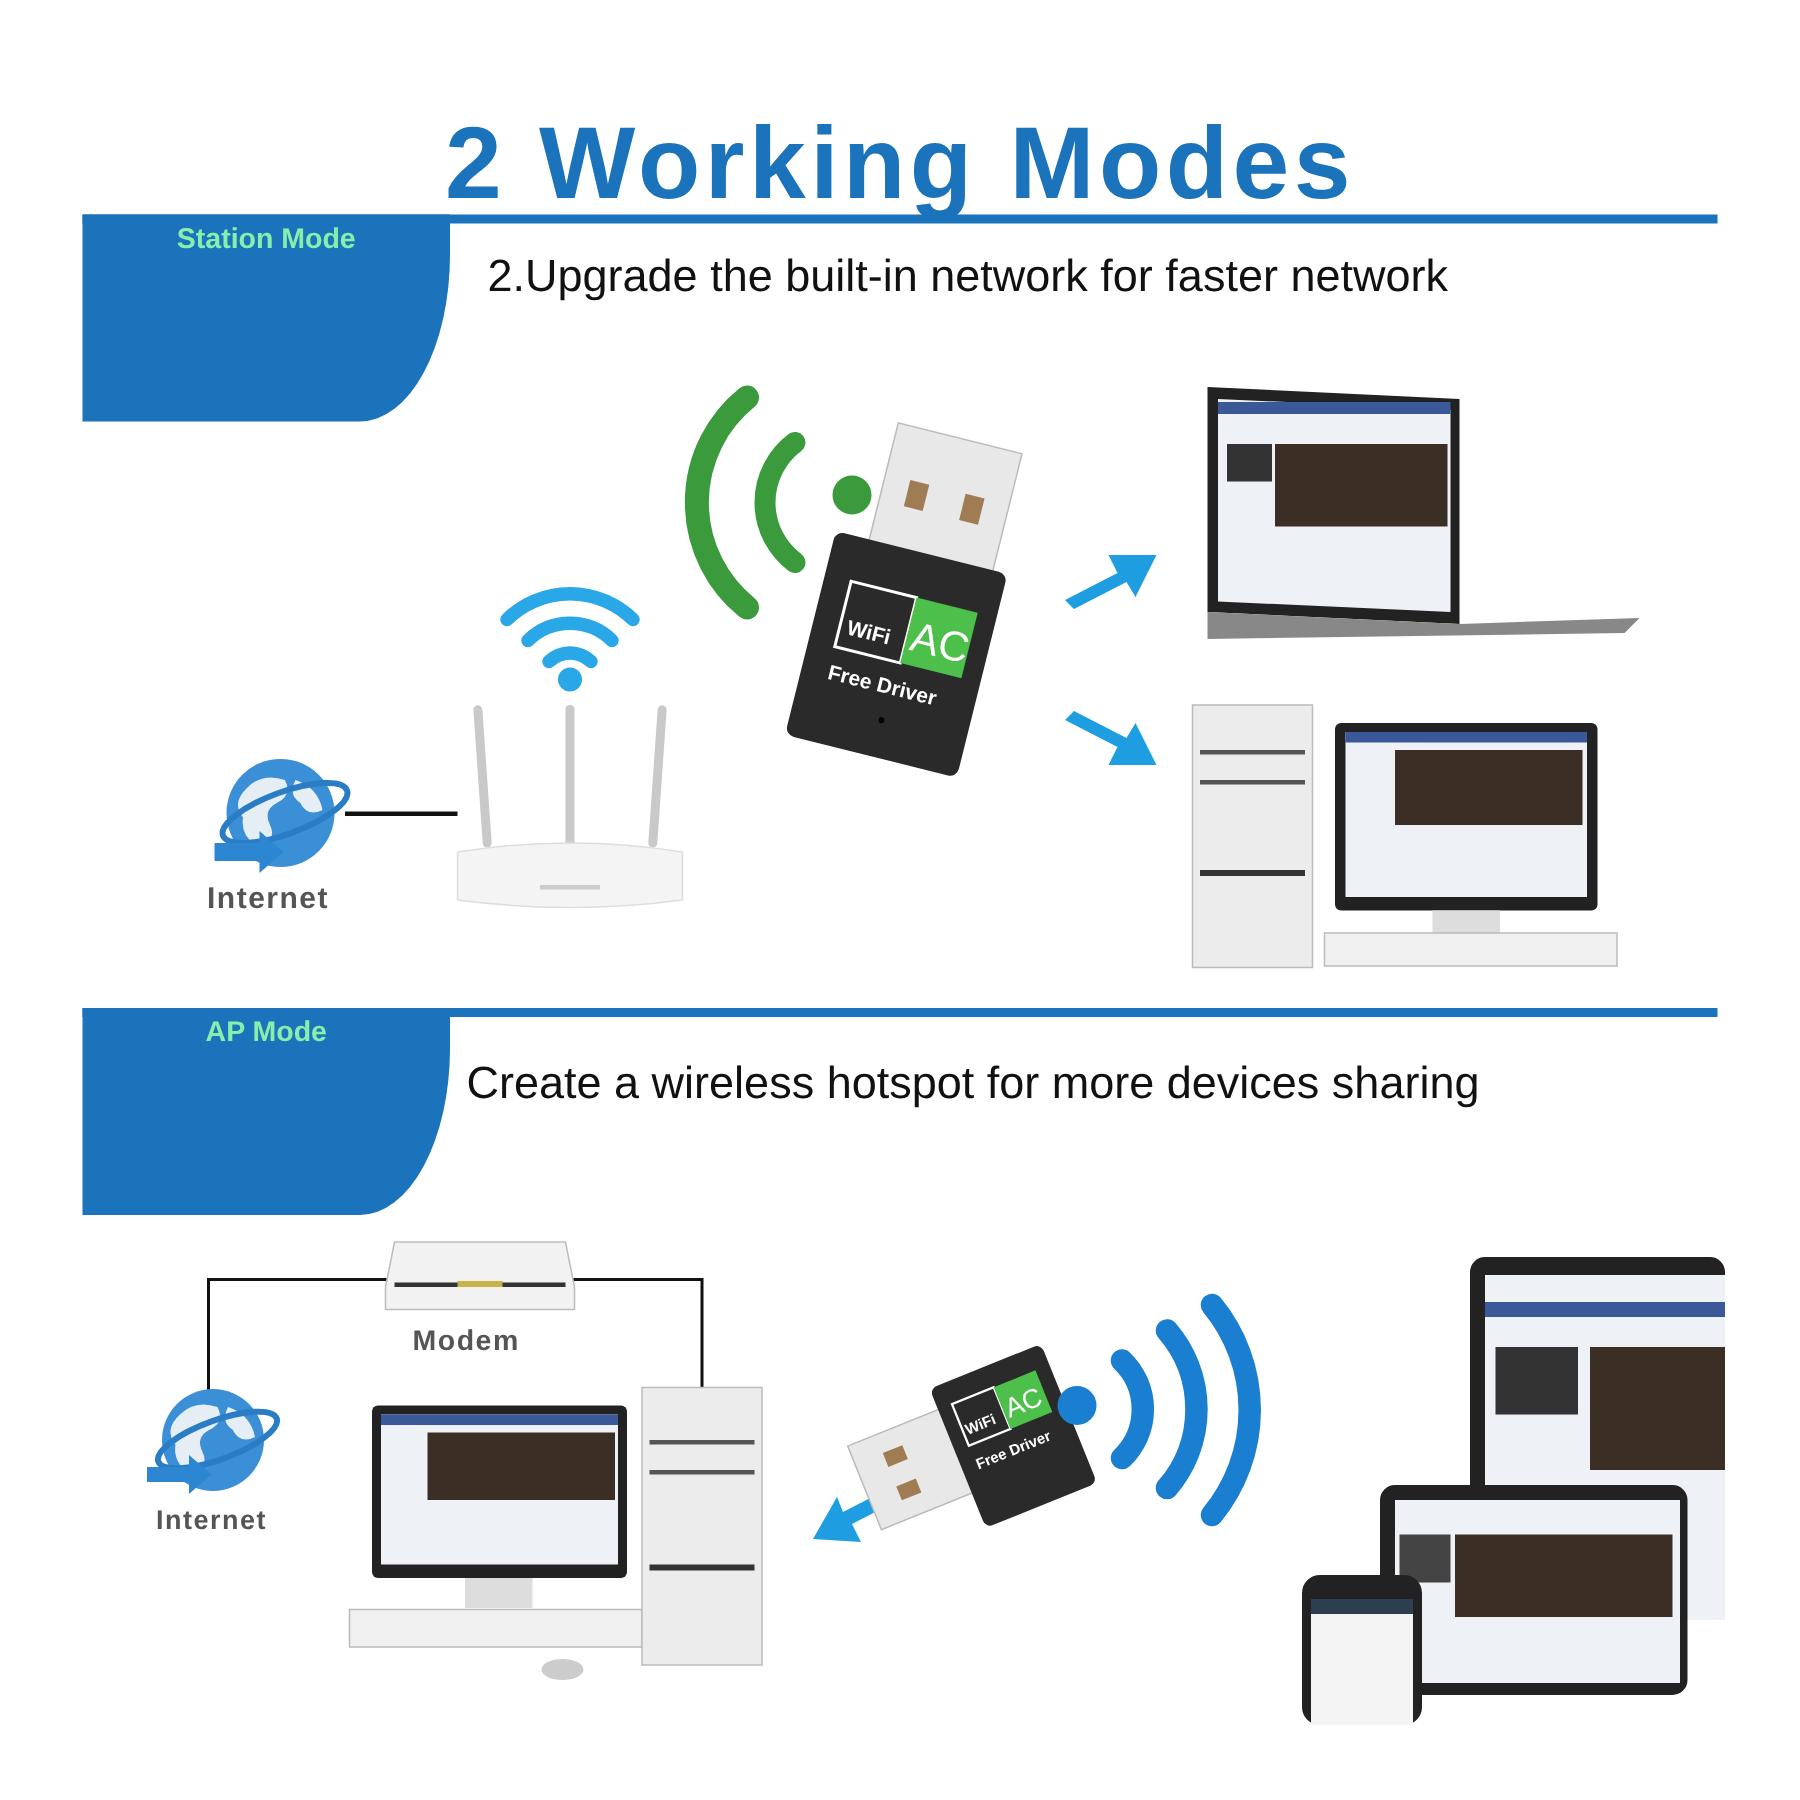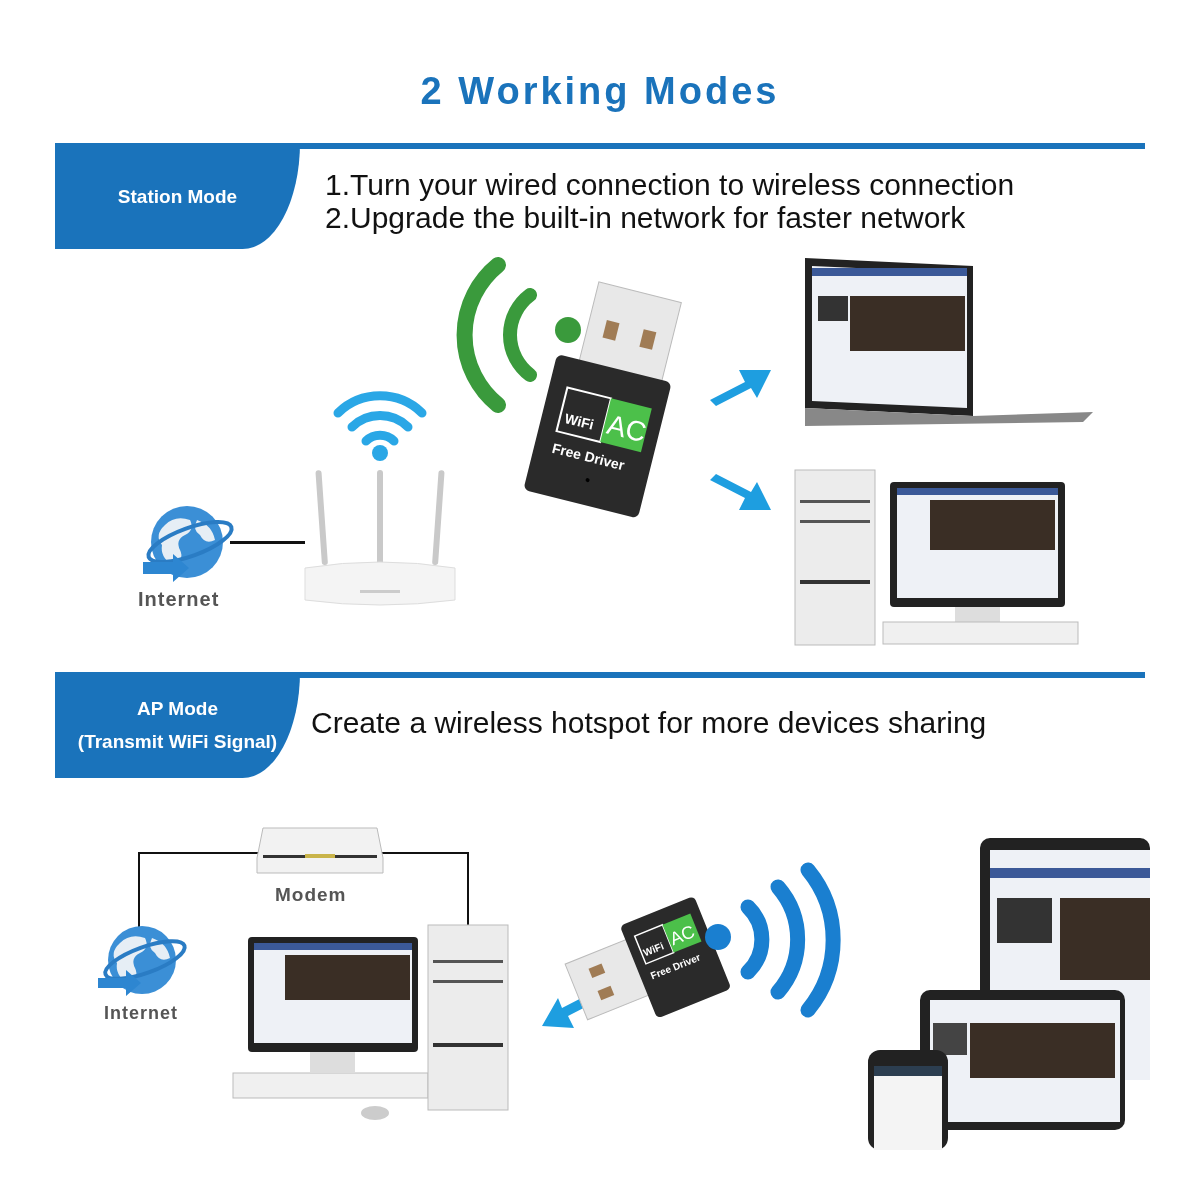--- a/index.html
+++ b/index.html
@@ -1,35 +1,34 @@
 <!DOCTYPE html>
 <html><head>
 <meta charset="utf-8">
 <style>
   html,body{margin:0;padding:0;background:#fff;}
   body{width:1200px;height:1200px;position:relative;overflow:hidden;font-family:"Liberation Sans",sans-serif;}
   .abs{position:absolute;}
-  .title{left:0;top:70px;width:1200px;text-align:center;font-size:38px;font-weight:bold;color:#1a73bb;letter-spacing:3px;}
+  .title{left:0;top:70px;width:1200px;text-align:center;font-size:68px;font-weight:bold;color:#1a73bb;letter-spacing:3px;}
   .rule{left:55px;height:6px;width:1090px;background:#1a73bb;}
-  .mode-box{left:55px;width:245px;height:106px;background:#1a73bb;border-bottom-right-radius:60px 111px;color:#ffffff;font-weight:bold;font-size:19px;text-align:center;display:flex;flex-direction:column;justify-content:center;line-height:33px;}
+  .mode-box{left:55px;width:245px;height:138px;background:#1a73bb;border-bottom-right-radius:60px 111px;color:#86efac;font-weight:bold;font-size:19px;text-align:center;display:flex;flex-direction:row;justify-content:center;line-height:33px;}
   .desc{font-size:30px;color:#111;line-height:33px;}
   .label-italic{font-weight:bold;color:#555;font-size:20px;letter-spacing:1px;}
   svg{position:absolute;overflow:visible;}
 </style>
 </head>
 <body>
 
 <div class="abs title">2 Working Modes</div>
 
 <div class="abs rule" style="top:143px"></div>
 <div class="abs mode-box" style="top:143px">
   <div>Station Mode</div>
 </div>
 <div class="abs desc" style="left:325px;top:168px;">
-  <div>1.Turn your wired connection to wireless connection</div>
   <div>2.Upgrade the built-in network for faster network</div>
 </div>
 
 <svg style="left:135px;top:500px" width="100" height="90" viewBox="0 0 100 90">
   <circle cx="52" cy="42" r="36" fill="#3b8fd6"></circle>
   <path d="M30 25 q10 -10 25 -5 q5 10 -5 15 q-10 5 -5 15 q5 10 -8 15 q-12 -8 -10 -20 q-8 -10 3 -20z" fill="#e6eef5"></path>
   <path d="M62 20 q15 5 18 20 q-10 5 -15 -5 q-8 -5 -3 -15z" fill="#e6eef5"></path>
   <ellipse cx="55" cy="42" rx="44" ry="14" fill="none" stroke="#2a7cc4" stroke-width="4" transform="rotate(-20 55 42)"></ellipse>
   <path d="M8 62 l30 0 l0 -8 l16 14 l-16 14 l0 -8 l-30 0z" fill="#2d86d1"></path>
 </svg>
@@ -97,21 +96,20 @@
   <rect x="102" y="18" width="161" height="110" fill="#eef1f6"></rect>
   <rect x="102" y="18" width="161" height="7" fill="#3b5998"></rect>
   <rect x="135" y="30" width="125" height="50" fill="#3a2e25"></rect>
   <rect x="160" y="137" width="45" height="20" fill="#ddd"></rect>
   <rect x="88" y="152" width="195" height="22" fill="#f0f0f0" stroke="#bbb"></rect>
 </svg>
 
 <div class="abs rule" style="top:672px"></div>
 <div class="abs mode-box" style="top:672px">
   <div>AP Mode</div>
-  <div>(Transmit WiFi Signal)</div>
 </div>
 <div class="abs desc" style="left:311px;top:706px;">Create a wireless hotspot for more devices sharing</div>
 
 <div class="abs" style="left:138px;top:852px;width:2px;height:80px;background:#111"></div>
 <div class="abs" style="left:138px;top:852px;width:125px;height:2px;background:#111"></div>
 <div class="abs" style="left:380px;top:852px;width:88px;height:2px;background:#111"></div>
 <div class="abs" style="left:467px;top:852px;width:2px;height:78px;background:#111"></div>
 
 <svg style="left:255px;top:828px" width="130" height="55" viewBox="0 0 130 55">
   <path d="M8 0 l114 0 l6 30 l0 15 l-126 0 l0 -15z" fill="#f2f2f2" stroke="#bbb"></path>

